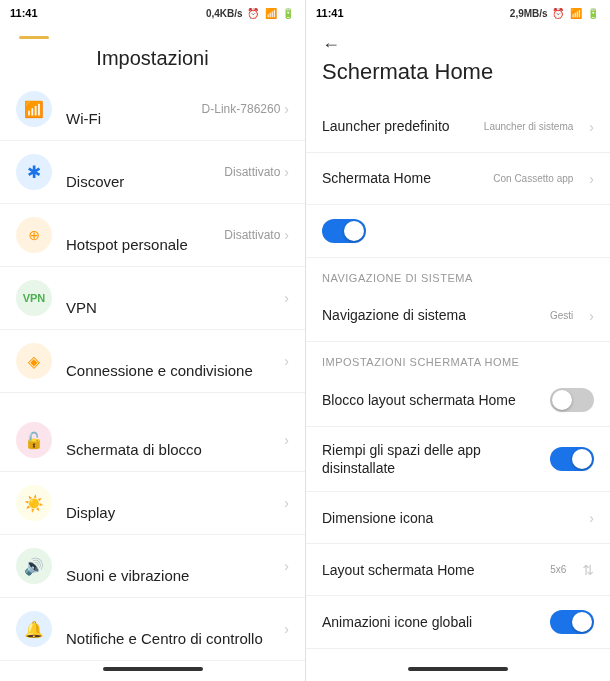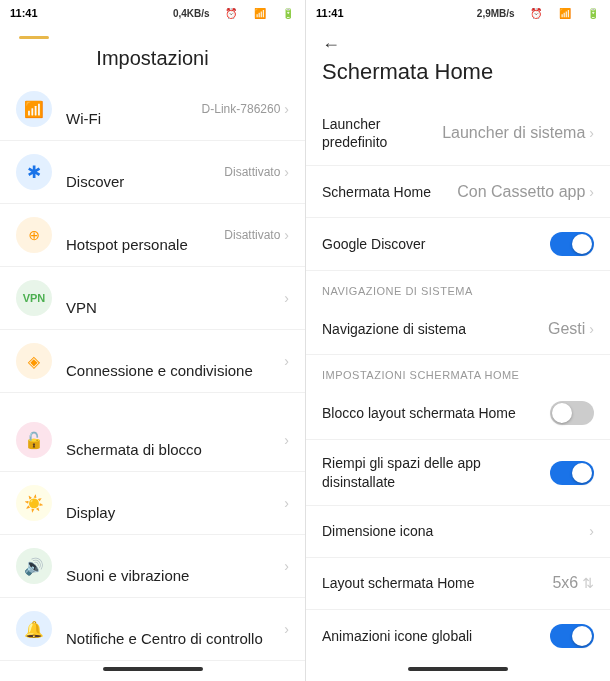--- a/index.html
+++ b/index.html
@@ -27,21 +27,21 @@
       background: #ffffff;
       display: flex;
       align-items: center;
       justify-content: space-between;
       padding: 13px 10px;
       font-size: 11px;
       font-weight: 600;
     }
 
     .status-bar-left { color: #000; }
-    .status-bar-right { display: flex; align-items: center; gap: 16px; font-size: 10px; color: #333; }
+    .status-bar-right { display: flex; align-items: center; gap: 5px; font-size: 10px; color: #333; }
 
     .page-title-bar {
       padding: 10px 3px 8px;
       text-align: center;
     }
     .page-title-bar h1 {
       font-size: 20px;
       font-weight: 500;
       color: #222;
     }
@@ -169,23 +169,23 @@
     }
 
     .right-item-text {
       flex: 1;
       font-size: 14px;
       color: #222;
       line-height: 1.3;
     }
 
     .right-item-sub {
-      font-size: 16px;
+      font-size: 10px;
       color: #999;
-      margin-right: 4px;
+      margin-right: 16px;
     }
 
     .toggle-on {
       width: 44px;
       height: 24px;
       background: #1a73e8;
       border-radius: 12px;
       position: relative;
       flex-shrink: 0;
       cursor: pointer;
@@ -391,21 +391,20 @@
       <span class="right-chevron">›</span>
     </div>
 
     <div class="right-item">
       <div class="right-item-text">Schermata Home</div>
       <span class="right-item-sub">Con Cassetto app</span>
       <span class="right-chevron">›</span>
     </div>
 
     <div class="right-item">
-      <div class="right-item-text">Google Discover</div>
       <div class="toggle-on"></div>
     </div>
 
     <div class="section-header">NAVIGAZIONE DI SISTEMA</div>
 
     <div class="right-item">
       <div class="right-item-text">Navigazione di sistema</div>
       <span class="right-item-sub">Gesti</span>
       <span class="right-chevron">›</span>
     </div>

